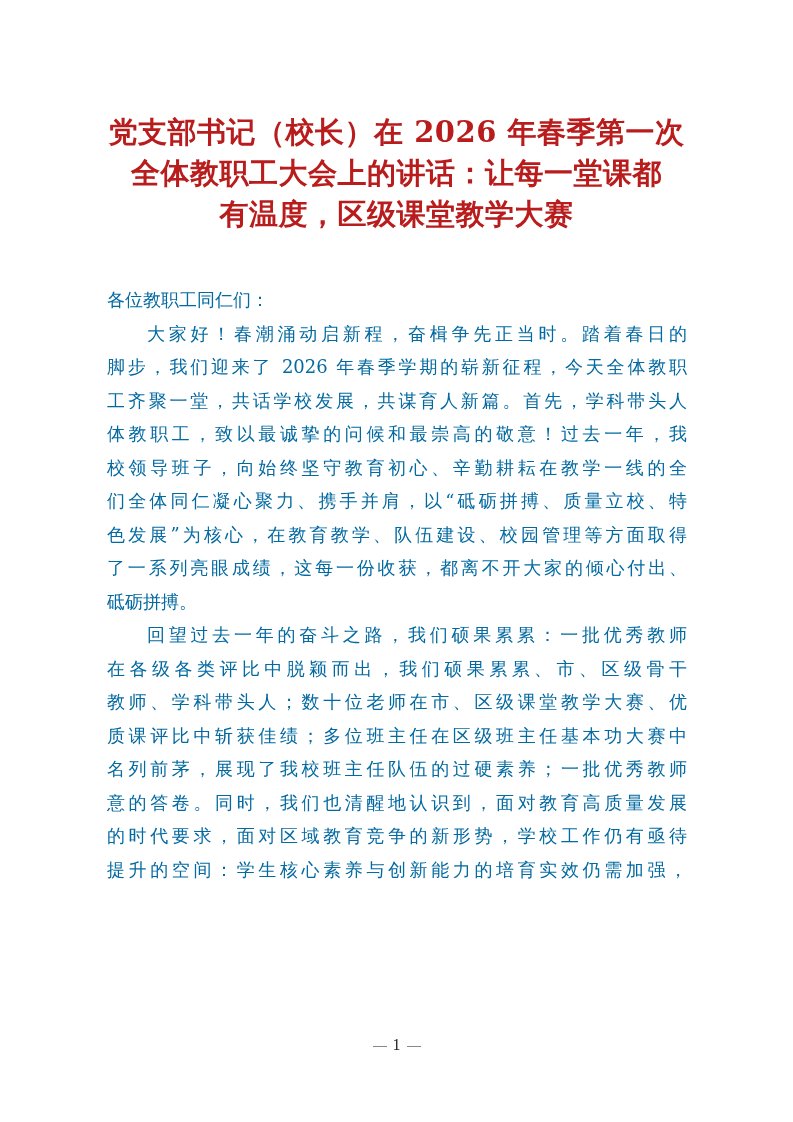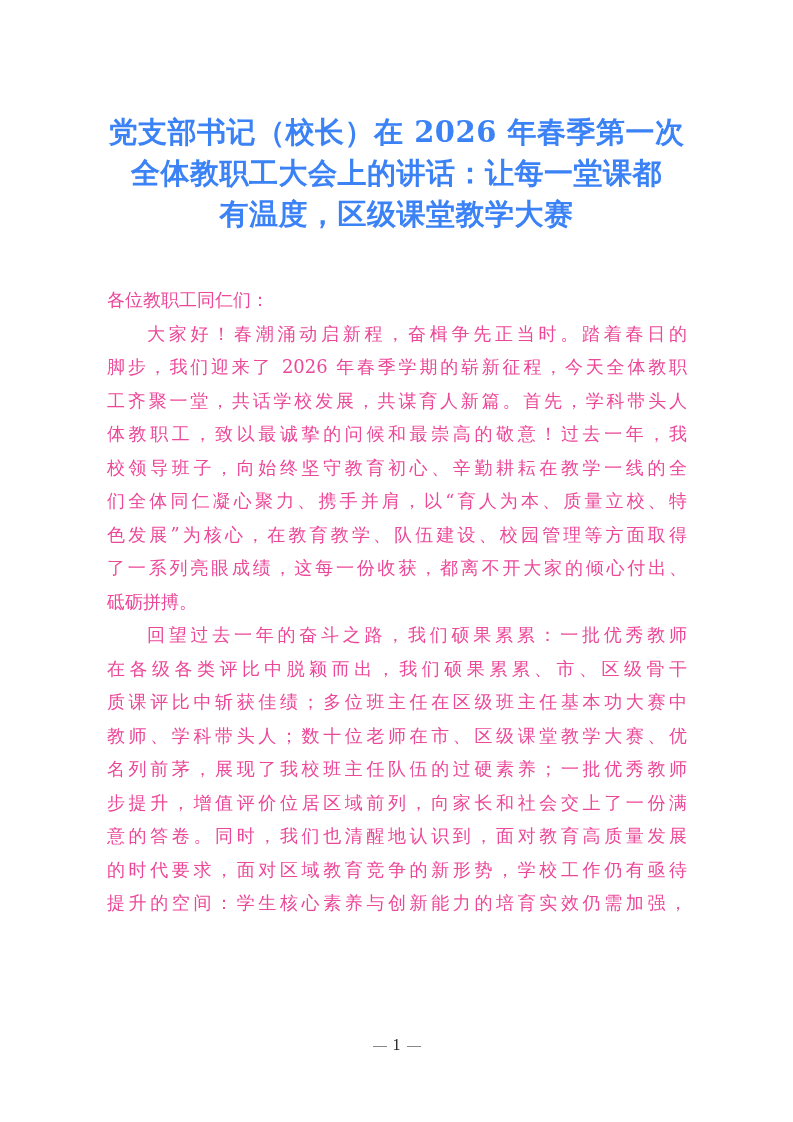--- a/index.html
+++ b/index.html
@@ -2,27 +2,27 @@
 <html><head>
 <meta charset="utf-8">
 <style>
   html, body { margin:0; padding:0; background:#ffffff; }
   body { width:793px; height:1122px; position:relative; overflow:hidden; }
   .page { position:absolute; left:0; top:0; width:793px; height:1122px; background:#fff; }
   .title {
     position:absolute; left:100px; top:112px; width:593px;
     font-family:"DejaVu Serif", "Liberation Serif", serif;
     font-weight:bold; font-size:29px; line-height:41px;
-    color:#3b82f6; text-align:center; letter-spacing:0.5px;
+    color:#b91c1c; text-align:center; letter-spacing:0.5px;
   }
   .title div { white-space:nowrap; }
   .body {
     position:absolute; left:107px; top:283px; width:580px;
     font-family:"DejaVu Serif", "Liberation Serif", serif;
-    font-size:18px; line-height:33.5px; color:#ec4899;
+    font-size:18px; line-height:33.5px; color:#0369a1;
   }
   .line { white-space:nowrap; text-align:justify; text-align-last:justify; height:33.5px; }
   .line.last { text-align-last:left; }
   .salutation { text-align-last:left; }
   .indent { padding-left:40px; }
   .footer {
     position:absolute; left:0; width:793px; top:1036px; text-align:center;
     font-family:"Liberation Serif", serif; font-size:16px; color:#222;
   }
   .dash { display:inline-block; width:14px; height:1px; background:#888; vertical-align:middle; margin:0 6px; }
@@ -40,33 +40,32 @@
 
   <div class="body">
     <div class="line salutation">各位教职工同仁们：</div>
 
     <div>
       <div class="line indent">大家好！春潮涌动启新程，奋楫争先正当时。踏着春日的</div>
       <div class="line">脚步，我们迎来了 2026 年春季学期的崭新征程，今天全体教职</div>
       <div class="line">工齐聚一堂，共话学校发展，共谋育人新篇。首先，学科带头人</div>
       <div class="line">体教职工，致以最诚挚的问候和最崇高的敬意！过去一年，我</div>
       <div class="line">校领导班子，向始终坚守教育初心、辛勤耕耘在教学一线的全</div>
-      <div class="line">们全体同仁凝心聚力、携手并肩，以“育人为本、质量立校、特</div>
+      <div class="line">们全体同仁凝心聚力、携手并肩，以“砥砺拼搏、质量立校、特</div>
       <div class="line">色发展”为核心，在教育教学、队伍建设、校园管理等方面取得</div>
       <div class="line">了一系列亮眼成绩，这每一份收获，都离不开大家的倾心付出、</div>
       <div class="line last">砥砺拼搏。</div>
     </div>
 
     <div>
       <div class="line indent">回望过去一年的奋斗之路，我们硕果累累：一批优秀教师</div>
       <div class="line">在各级各类评比中脱颖而出，我们硕果累累、市、区级骨干</div>
+      <div class="line">教师、学科带头人；数十位老师在市、区级课堂教学大赛、优</div>
       <div class="line">质课评比中斩获佳绩；多位班主任在区级班主任基本功大赛中</div>
-      <div class="line">教师、学科带头人；数十位老师在市、区级课堂教学大赛、优</div>
       <div class="line">名列前茅，展现了我校班主任队伍的过硬素养；一批优秀教师</div>
-      <div class="line">步提升，增值评价位居区域前列，向家长和社会交上了一份满</div>
       <div class="line">意的答卷。同时，我们也清醒地认识到，面对教育高质量发展</div>
       <div class="line">的时代要求，面对区域教育竞争的新形势，学校工作仍有亟待</div>
       <div class="line">提升的空间：学生核心素养与创新能力的培育实效仍需加强，</div>
     </div>
   </div>
 
   <div class="footer">
     <span class="dash"></span><span>1</span><span class="dash"></span>
   </div>
 

